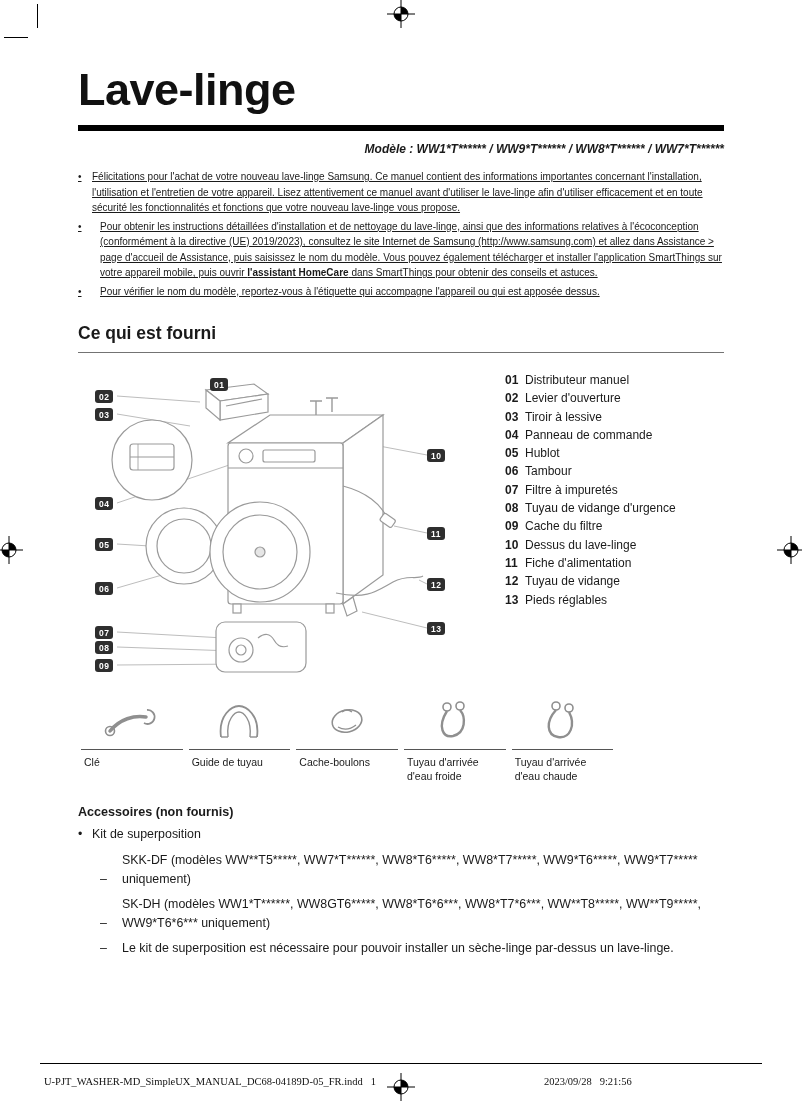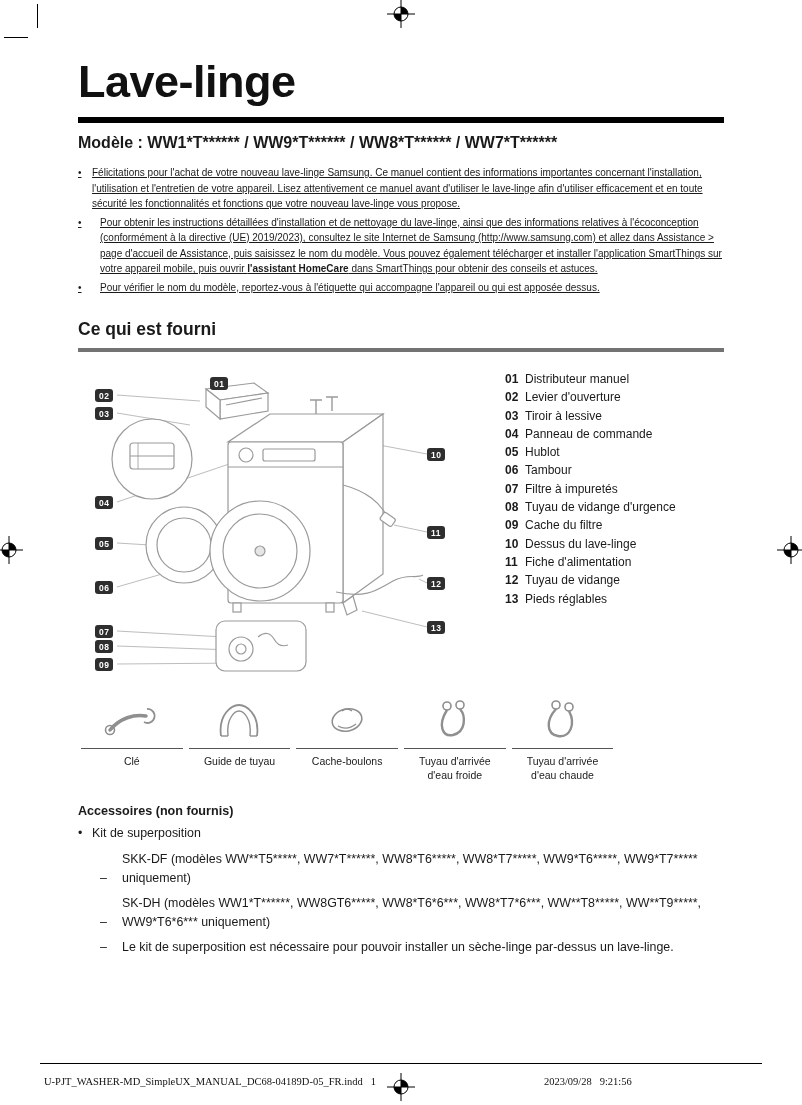--- a/index.html
+++ b/index.html
@@ -1,47 +1,47 @@
 <!DOCTYPE html>
 <html lang="fr"><head>
 <meta charset="utf-8">
 <style>
   * { margin:0; padding:0; box-sizing:border-box; }
   html,body { background:#ffffff; }
   body { font-family:"Liberation Sans", sans-serif; color:#1a1a1a; }
   .page { position:relative; width:802px; height:1105px; background:#fff; overflow:hidden; margin:0 auto; }
-  .content { position:absolute; left:78px; top:0; width:646px; }
+  .content { position:absolute; left:78px; top:8px; width:646px; }
 
   
   .title { margin-top:56px; font-size:45px; font-weight:700; letter-spacing:-0.5px; color:#111; }
   .title-bar { height:6px; background:#000; margin-top:9px; }
-  .model-line { margin-top:11px; font-size:16px; font-weight:700; }
+  .model-line { margin-top:11px; text-align:right; font-size:12px; font-weight:700;font-style:italic; }
 
   
   .intro { margin-top:13px; font-size:10px; line-height:1.55;text-decoration:underline; }
   .bullet-row { display:flex; margin-bottom:3px; }
   .bullet-row::before { content:"•"; flex:none; width:14px; }
   .bullet-row.wide::before { width:22px; }
   .bullet-text { flex:1; }
 
   
-  .section-head { margin-top:24px; font-size:17.5px; font-weight:700; padding-bottom:8px; border-bottom:4px solid #737373; }
+  .section-head { margin-top:24px; font-size:17.5px; font-weight:700; padding-bottom:8px; border-bottom:1px solid #737373; }
 
   
   .supplied-row { display:flex; margin-top:15px; }
   .diagram-wrap { position:relative; width:427px; height:312px; flex:none; }
   .pill { position:absolute; background:#2e2e2e; color:#fff; font-size:8.5px; font-weight:700; line-height:1.2;
           padding:1.5px 4px; border-radius:3px; letter-spacing:.4px; }
   .parts-list { flex:1; padding-top:3px; font-size:12px; line-height:18.3px; }
   .part-row { display:flex; }
   .part-num { font-weight:700; width:20px; flex:none; }
 
   
   .acc-strip { display:flex; margin-top:14px; }
-  .acc-item { width:16.666%; text-align:center; }
+  .acc-item { width:16.666%; }
   .acc-icon { height:56px; display:flex; align-items:flex-end; justify-content:center; border-bottom:1px solid #555;
               margin:0 3px; padding-bottom:6px; }
   .acc-label { margin-top:5px; font-size:10.5px; line-height:1.35; padding:0 6px; }
 
   
   .ns-head { margin-top:22px; font-size:12.6px; font-weight:700; }
   .ns-bullets { margin-top:6px; font-size:12.4px; line-height:1.5; }
   .dash-row { display:flex; margin-left:22px; margin-top:7px;align-items:flex-end; }
   .dash-row::before { content:"–"; flex:none; width:22px; }
 

